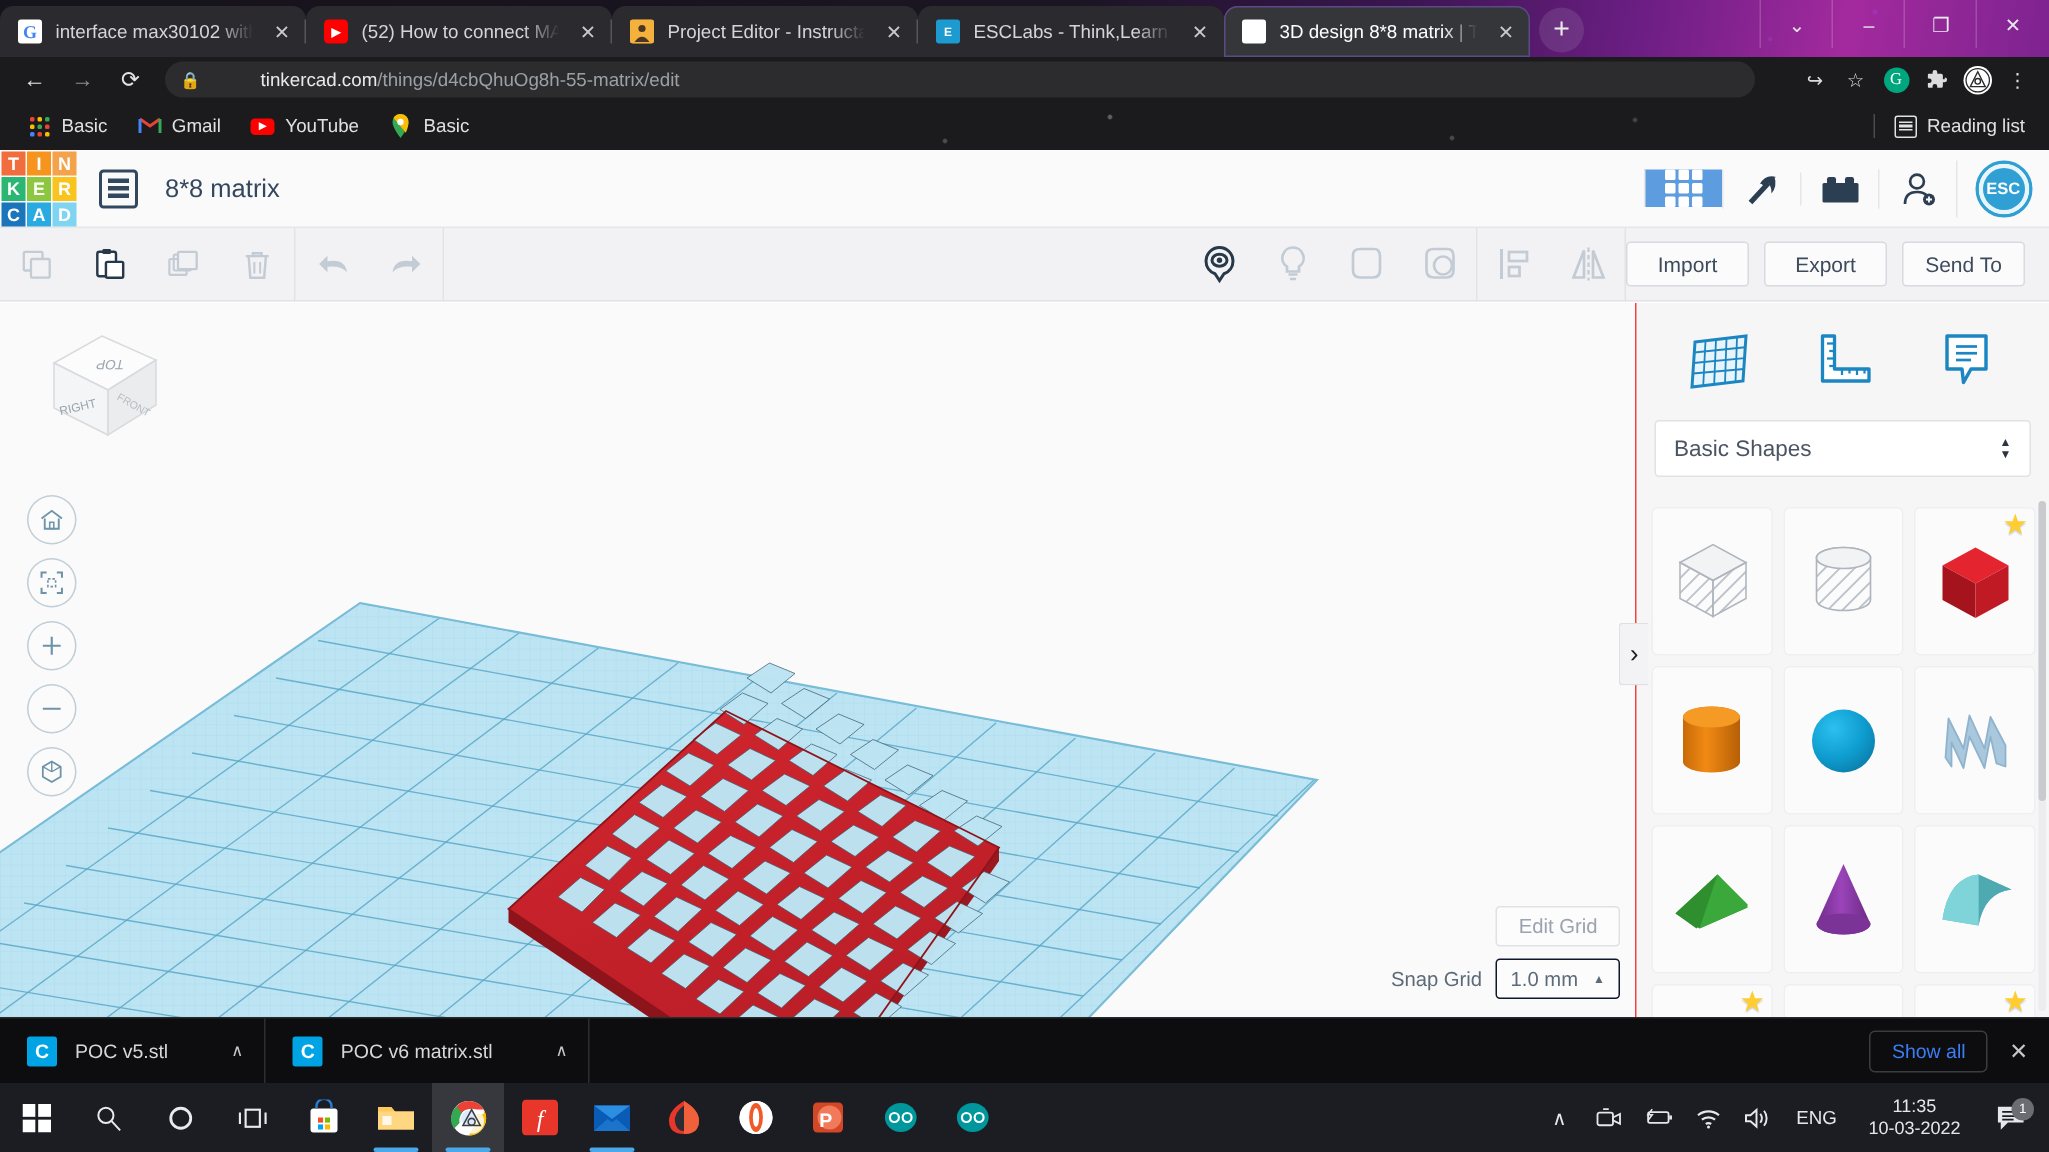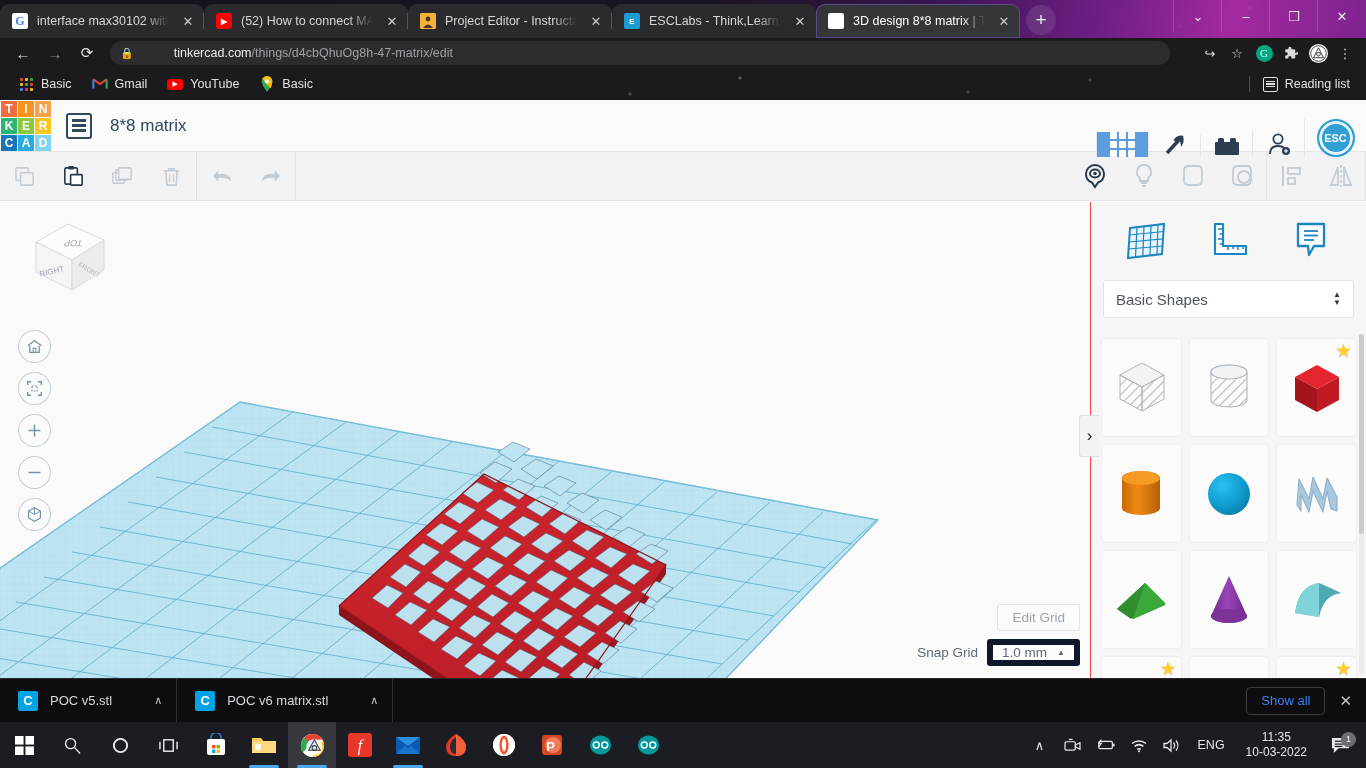--- a/index.html
+++ b/index.html
@@ -151,21 +151,21 @@
     color: #fff; font-weight: bold; font-size: 12px;
     font-family: "Liberation Sans", sans-serif;
   }
   .tc-doc-icon {
     width: 26px; height: 26px; margin-left: 14px; border: 2px solid #32485e;
     border-radius: 3px; display: flex; flex-direction: column;
     justify-content: center; gap: 2.5px; padding: 0 4px;
   }
   .tc-doc-icon i { display: block; height: 2.5px; background: #32485e; }
   .tc-title { margin-left: 18px; font-size: 17px; color: #33485e; }
-  .tc-header-right { margin-left: auto; display: flex; align-items: flex-end; height: 63px; }
+  .tc-header-right { margin-left: auto; display: flex; align-items: center; height: 63px; }
   .tc-hbtn {
     width: 52px; display: flex; align-items: center; justify-content: center;
     border-left: 1px solid #e6e6e6; color: #2c3e52;
   }
   .tc-hbtn.active { background: #5e9ce0; }
   .tc-grid-ico { display: grid; grid-template-columns: repeat(3,7px); grid-template-rows: repeat(3,7px); gap: 2px; }
   .tc-grid-ico i { background: #fff; display: block; border-radius: 1px; }
   .tc-avatar-wrap {
     width: 62px; display: flex; align-items: center; justify-content: center;
     border-left: 1px solid #e6e6e6;
@@ -219,21 +219,21 @@
     display: flex; flex-direction: column; align-items: flex-end; gap: 8px;
   }
   .editgrid-btn {
     height: 27px; padding: 0 14px; border: 1px solid #dfe1e4;
     background: #fcfcfd; border-radius: 3px; color: #9aa3ae; font-size: 13.5px;
     display: flex; align-items: center;
   }
   .snapgrid-row { display: flex; align-items: center; gap: 9px; }
   .snapgrid-label { color: #5d6a79; font-size: 13.5px; margin-left: 32px; }
   .snapgrid-sel {
-    height: 27px; padding: 0 9px; border: 6px solid #0f172a;
+    height: 27px; padding: 0 9px; border: 1px solid #0f172a;
     background: #fcfcfd; border-radius: 3px; color: #5d6a79; font-size: 13.5px;
     display: flex; align-items: center; gap: 10px;
   }
   .caret-up { font-size: 8px; color: #5d6a79; }
 
   .panel-collapse {
     position: absolute; left: 1079px; top: 415px; width: 20px; height: 42px;
     background: #f3f3f5; border: 1px solid #e0e0e3; border-right: none;
     border-radius: 3px 0 0 3px; display: flex; align-items: center;
     justify-content: center; color: #1c1c1c; font-size: 17px; z-index: 6;
@@ -393,21 +393,21 @@
   </div>
 </div>
 
 <div class="browser-toolbar">
   <div class="nav-btn">←</div>
   <div class="nav-btn dim">→</div>
   <div class="nav-btn">⟳</div>
 
   <div class="omnibox">
     <span class="omni-lock">🔒</span>
-    <span class="omni-url"><b>tinkercad.com</b><span>/things/d4cbQhuOg8h-47-matrix/edit</span></span>
+    <span class="omni-url"><b>tinkercad.com</b><span>/things/d4cbQhuOg8h-55-matrix/edit</span></span>
   </div>
 
   <div class="tb-right">
     <div class="tb-icon">↪</div>
     <div class="tb-icon">☆</div>
     <div class="tb-icon">
         <span class="ext-g">G</span>
       </div>
     <div class="tb-icon">
       <svg width="15" height="15" viewBox="0 0 24 24" fill="#dadce0">
@@ -630,20 +630,25 @@
       <div class="tbbtn">
         <svg width="26" height="24" viewBox="0 0 26 24">
             <path d="M10 3 L3 21 H10 Z" fill="none" stroke="#c3cbd4" stroke-width="1.8"></path>
             <path d="M16 3 L23 21 H16 Z" fill="none" stroke="#c3cbd4" stroke-width="1.8"></path>
             <path d="M13 1v22" stroke="#c3cbd4" stroke-width="1.5" stroke-dasharray="3 2"></path>
           </svg>
       </div>
     </div>
     <div class="tb-div"></div>
 
+    <div class="tc-actions">
+      <div class="tc-actbtn">Import</div>
+      <div class="tc-actbtn">Export</div>
+      <div class="tc-actbtn">Send To</div>
+    </div>
   </div>
 </div>
 
 <div class="viewport">
 
   <svg class="workplane" viewBox="0 0 1090 476">
     <defs>
       <pattern id="fineGrid" width="7.2" height="7.2" patternUnits="userSpaceOnUse">
         <path d="M7.2 0H0V7.2" fill="none" stroke="#9ed5ea" stroke-width="0.7"></path>
       </pattern>

